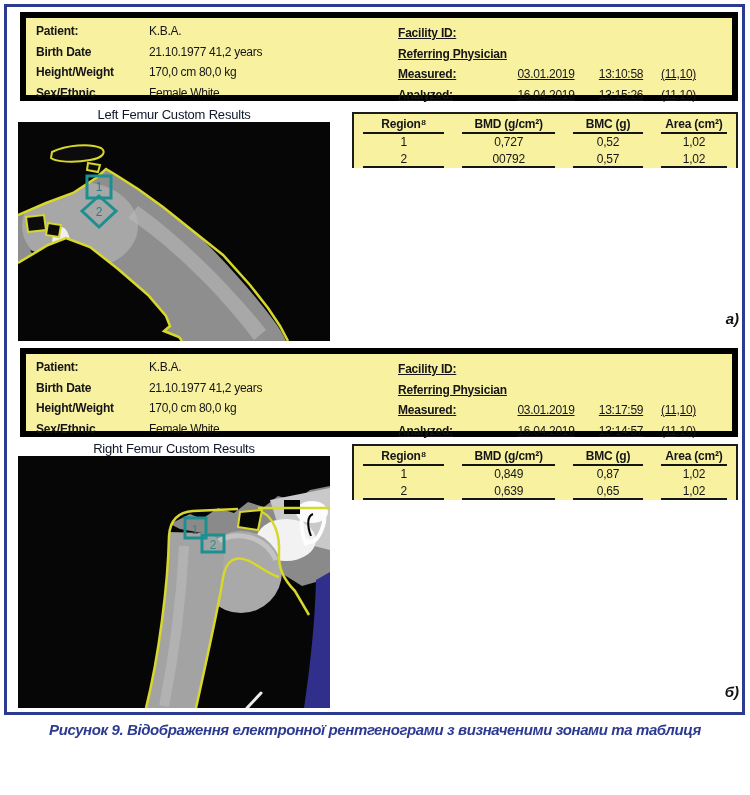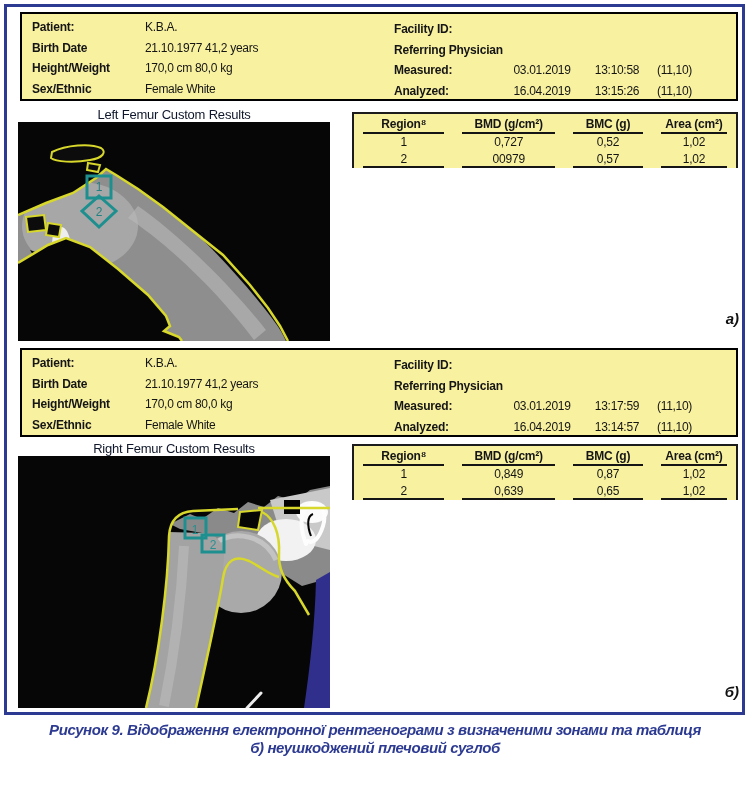--- a/index.html
+++ b/index.html
@@ -10,25 +10,25 @@
     color:#151515;
   }
   *{box-sizing:border-box;}
   .figure-box{
     position:absolute;left:4px;top:4px;width:741px;height:711px;
     border:3px solid #2c3a92;background:#ffffff;
   }
   
   .ptable{
     position:absolute;left:13px;width:718px;height:89px;
-    background:#f8f1a0;border:2px solid #000000;
+    background:#f8f1a0;border:6px solid #000000;
     display:flex;font-size:12px;
   }
   .pt-left{width:362px;padding:6px 0 0 10px;}
-  .pt-right{flex:1;padding:8px 2px 0 10px;}
+  .pt-right{flex:1;padding:8px 2px 0 10px;text-decoration:underline;}
   .pt-row{height:20.5px;display:flex;align-items:flex-start;white-space:nowrap;}
   .pt-label{width:113px;font-weight:bold;letter-spacing:-0.2px;}
   .pt-value{letter-spacing:-0.3px;}
   .f-label{width:113px;font-weight:bold;letter-spacing:-0.2px;}
   .f-date{width:70px;letter-spacing:-0.3px;text-align:center;}
   .f-time{width:80px;letter-spacing:-0.3px;text-align:center;}
   .f-extra{letter-spacing:-0.3px;}
   
   .scan-title{
     position:absolute;left:11px;width:312px;text-align:center;
@@ -147,21 +147,21 @@
       <div class="rt-cell c3 seg">Area (cm²)</div>
     </div>
     <div class="rt-row">
       <div class="rt-cell c0">1</div>
       <div class="rt-cell c1">0,727</div>
       <div class="rt-cell c2">0,52</div>
       <div class="rt-cell c3">1,02</div>
     </div>
     <div class="rt-row">
       <div class="rt-cell c0 seg">2</div>
-      <div class="rt-cell c1 seg">00979</div>
+      <div class="rt-cell c1 seg">00792</div>
       <div class="rt-cell c2 seg">0,57</div>
       <div class="rt-cell c3 seg">1,02</div>
     </div>
   </div>
 
   <div class="sublabel" style="top:303px">а)</div>
 
   <div class="ptable" style="top:341px">
     <div class="pt-left">
       <div class="pt-row">
@@ -260,14 +260,13 @@
       <div class="rt-cell c3 seg">1,02</div>
     </div>
   </div>
 
   <div class="sublabel" style="top:676px">б)</div>
 
 </div>
 
 <div class="caption">
   <div>Рисунок 9. Відображення електронної рентгенограми з визначеними зонами та таблиця</div>
-  <div>б) неушкоджений плечовий суглоб</div>
 </div>
 
 </body></html>

